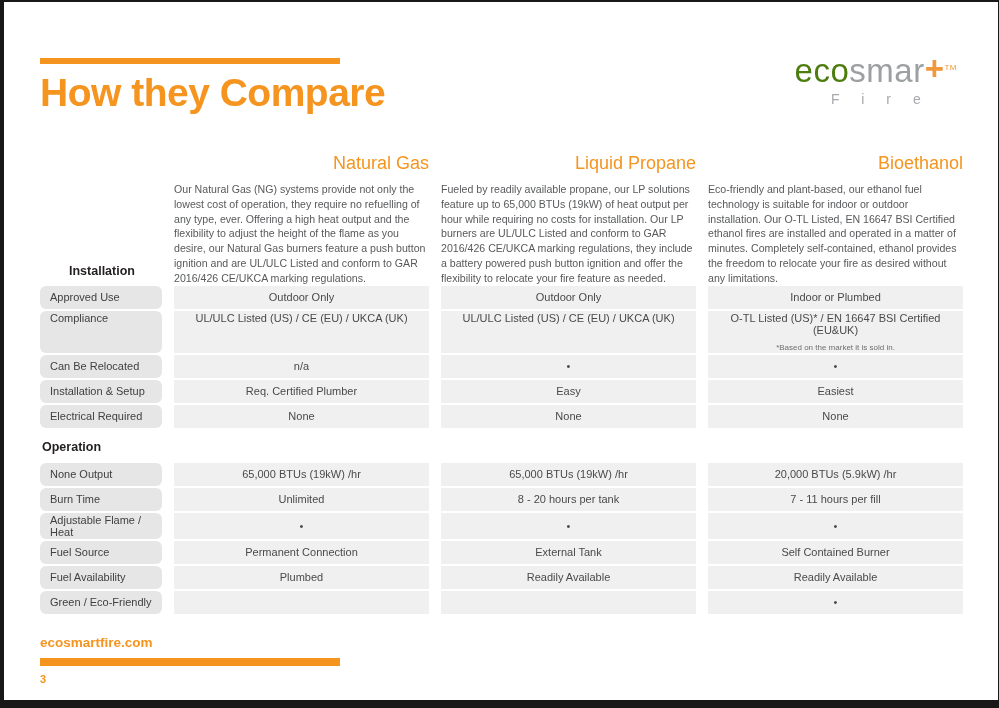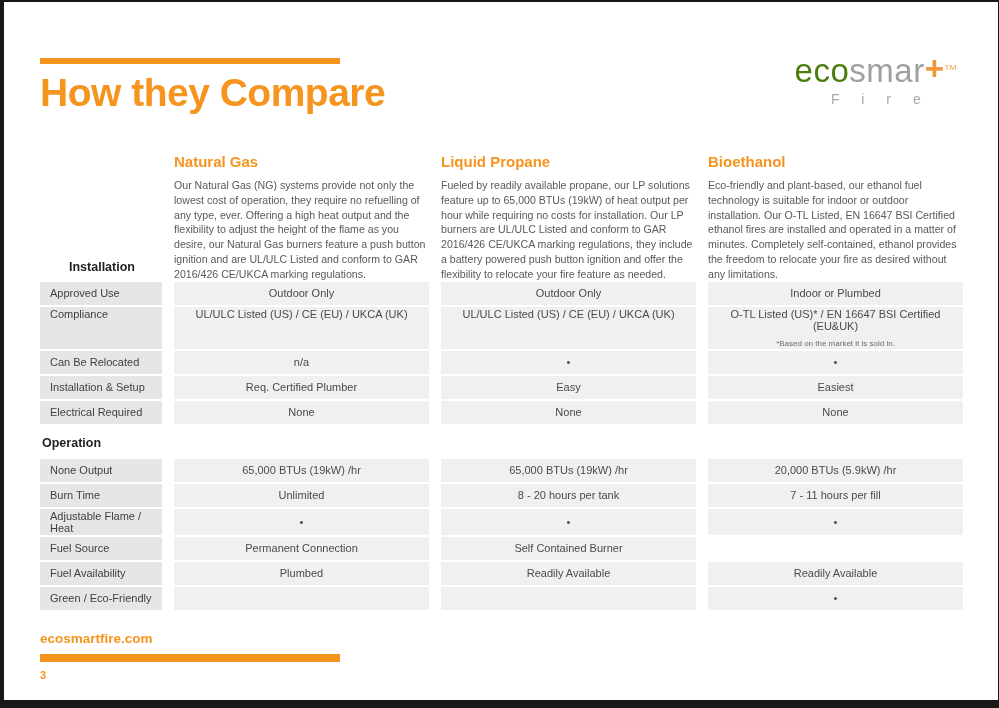--- a/index.html
+++ b/index.html
@@ -47,21 +47,21 @@
   .grid{
     display:grid;
     grid-template-columns:122px 255px 255px 255px;
     column-gap:12px;
   }
 
   
   .intro{margin-top:38px;min-height:128px;}
   .intro-col h3{
     margin:0 0 8px 0;
-    font-size:15px;color:#F5941E;font-weight:bold;
+    font-size:18px;color:#F5941E;font-weight:normal;text-align:right;
   }
   .intro-col p{
     margin:0;
     font-size:10.6px;line-height:1.4;color:#58595B;
   }
   .section-title{
     align-self:end;
     font-size:12.5px;font-weight:bold;color:#231F20;
     padding:0 0 8px 2px;
     text-align:center;
@@ -82,20 +82,21 @@
     text-align:center;
     padding:1px 4px;
     box-sizing:border-box;
   }
   .cell.label{
     background:#E6E6E6;
     justify-content:center;align-items:flex-start;
     text-align:left;
     padding-left:10px;
     color:#414042;
+    border-radius:6px;
   }
   .row.tall .cell{min-height:42px;justify-content:space-between;}
   .footnote{
     font-size:8px;color:#6D6E71;margin-top:2px;
   }
 
   
   .footer{margin-top:19px;}
   .site{
     font-size:13.5px;font-weight:bold;color:#F5941E;
@@ -191,20 +192,21 @@
       </div>
       <div class="grid row">
         <div class="cell label">Adjustable Flame / Heat</div>
         <div class="cell">•</div>
         <div class="cell">•</div>
         <div class="cell">•</div>
       </div>
       <div class="grid row">
         <div class="cell label">Fuel Source</div>
         <div class="cell">Permanent Connection</div>
+        <div class="cell">External Tank</div>
         <div class="cell">Self Contained Burner</div>
       </div>
       <div class="grid row">
         <div class="cell label">Fuel Availability</div>
         <div class="cell">Plumbed</div>
         <div class="cell">Readily Available</div>
         <div class="cell">Readily Available</div>
       </div>
       <div class="grid row">
         <div class="cell label">Green / Eco-Friendly</div>

